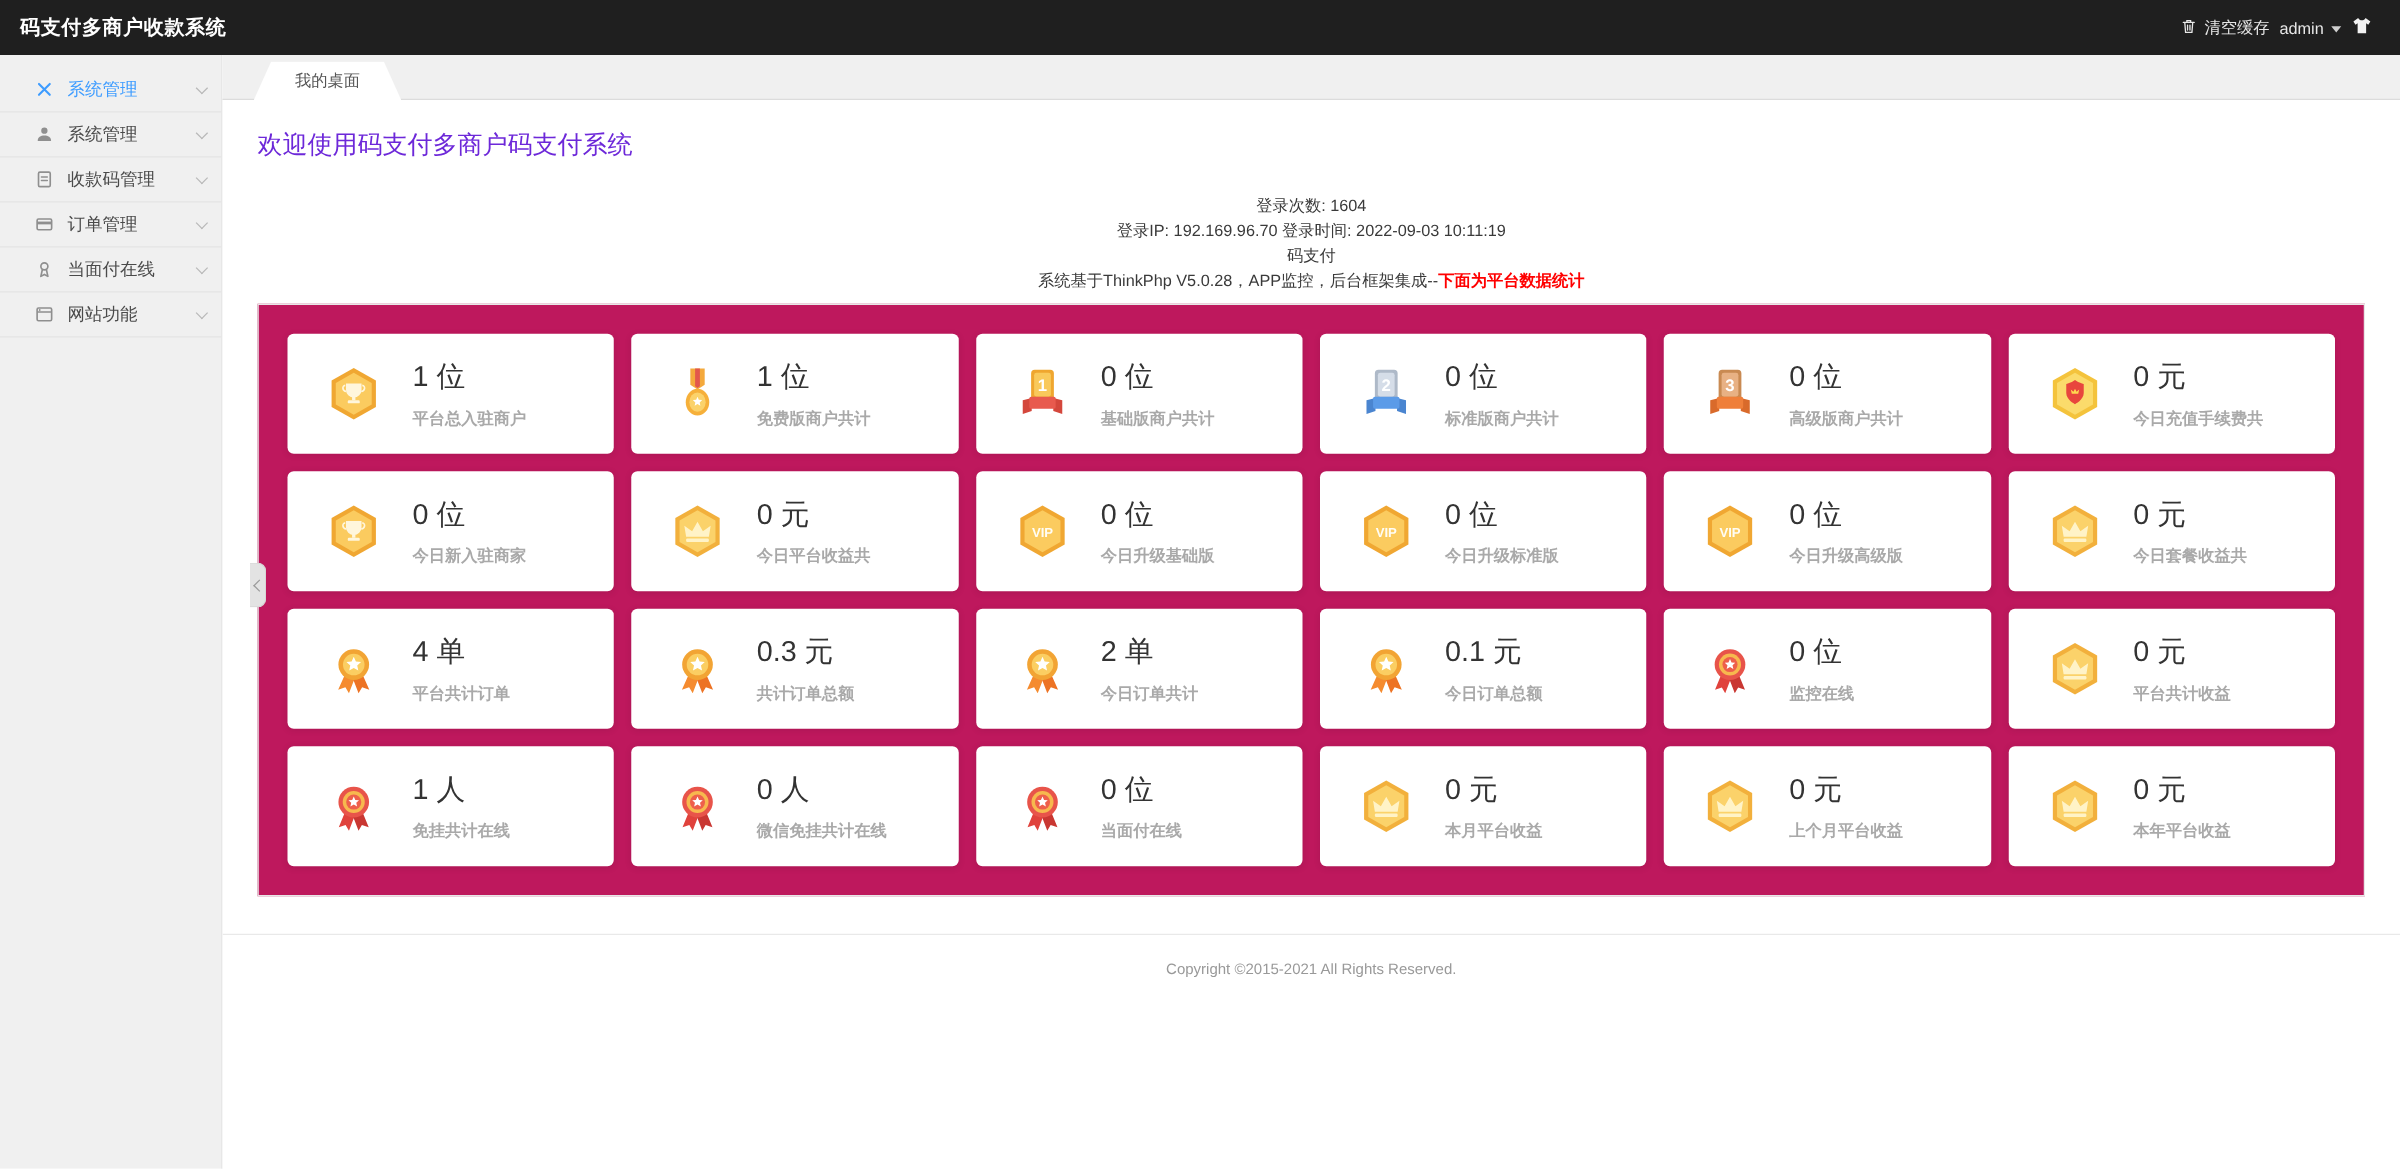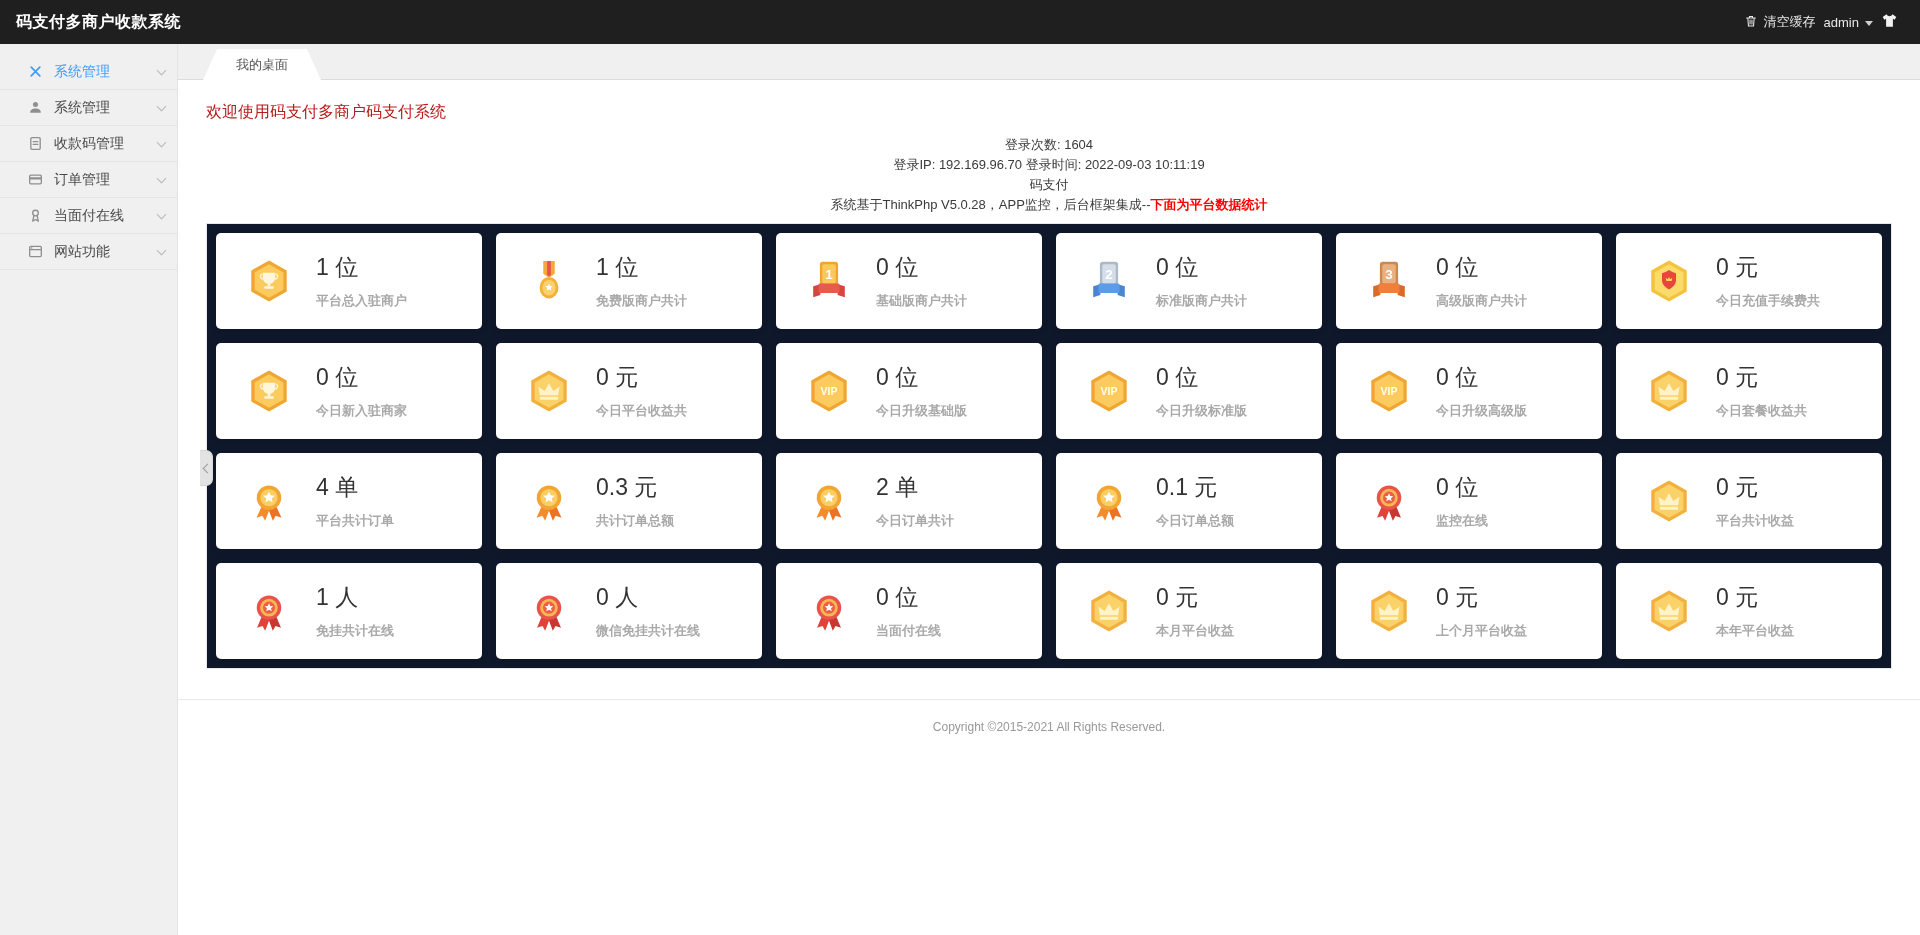--- a/index.html
+++ b/index.html
@@ -30,26 +30,26 @@
   
   .collapse-handle { position:absolute; left:200px; top:406px; width:13px; height:36px; background:#e3e3e3; border:1px solid #d7d7d7; border-left:none; border-radius:0 7px 7px 0; display:flex; align-items:center; justify-content:center; cursor:pointer; z-index:5; }
   .collapse-handle .chev { transform:rotate(135deg); margin:0 0 0 3px; border-color:#9a9a9a; }
 
   
   .content { flex:1; display:flex; flex-direction:column; background:#fff; min-width:0; }
   .tabbar { height:36px; background:#f0f0f0; border-bottom:1px solid #dcdcdc; display:flex; align-items:flex-end; padding-left:25px; flex:0 0 auto; }
   .tab { position:relative; z-index:2; height:31px; min-width:118px; margin-bottom:-1px; background:#fff; clip-path:polygon(14px 0, calc(100% - 14px) 0, 100% 100%, 0 100%); display:flex; align-items:center; justify-content:center; font-size:13px; color:#555; filter:drop-shadow(0 0 1px #b9b9b9); cursor:pointer;text-align:center; }
 
   .page { flex:1; overflow:hidden; padding:22px 28px 0 28px; }
-  .welcome-title { font-size:16px; font-weight:normal; color:#b91c1c; margin-bottom:12px; }
+  .welcome-title { font-size:20px; font-weight:normal; color:#6d28d9; margin-bottom:26px; }
   .info-line { font-size:13px; color:#3a3a3a; line-height:20px;text-align:center; }
   .hl-red { font-weight:bold; }
 
   
-  .stats-panel { margin-top:8px; border:1px solid #e7e7e7; background:#0f172a; padding:9px; }
+  .stats-panel { margin-top:8px; border:1px solid #e7e7e7; background:#be185d; padding:23px; }
   .stats-grid { display:grid; grid-template-columns:repeat(6,1fr); gap:14px; }
   .card { height:96px; background:#fff; border-radius:5px; box-shadow:0 1px 6px rgba(0,0,0,.10); display:flex; align-items:center; padding-left:30px; gap:24px; }
   .card-icon { width:46px; height:46px; flex:0 0 auto; display:inline-flex; }
   .card-icon svg { width:100%; height:100%; }
   .card-value { font-size:23px; color:#333; }
   .card-label { font-size:13px; color:#a9a9a9; margin-top:9px;font-weight:bold; }
 
   
   .content-footer { border-top:1px solid #e9e9e9; margin:30px -28px 0 -28px; padding-top:20px; text-align:center; }
   .copyright { font-size:12px; color:#999; }

